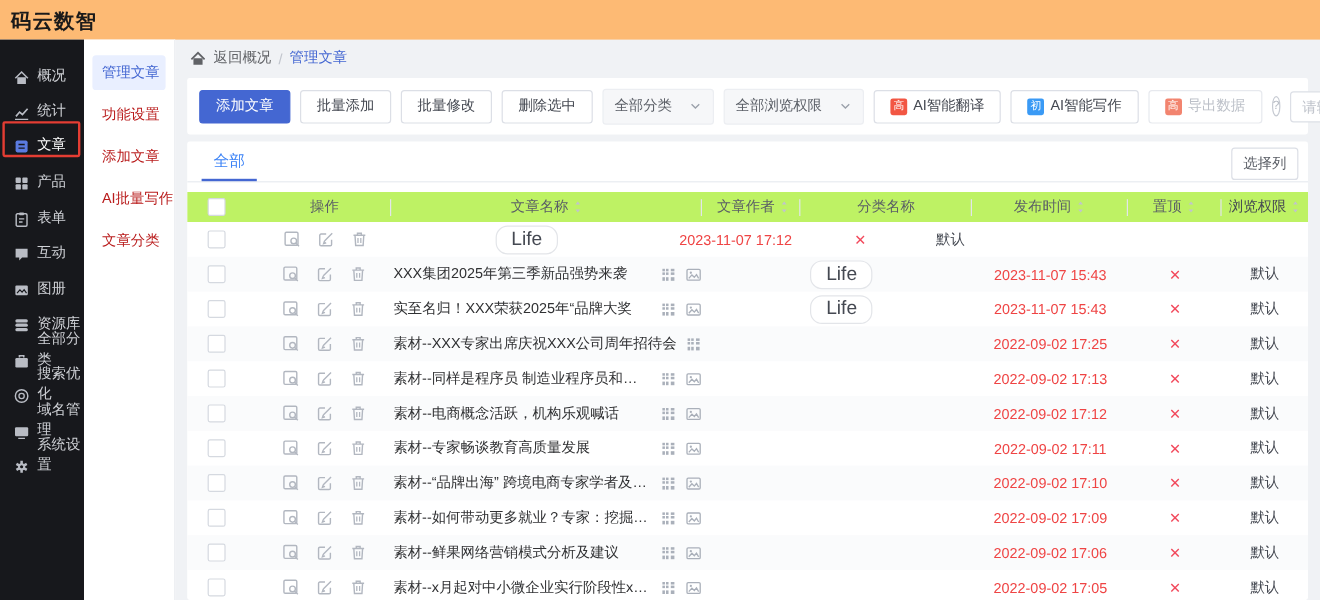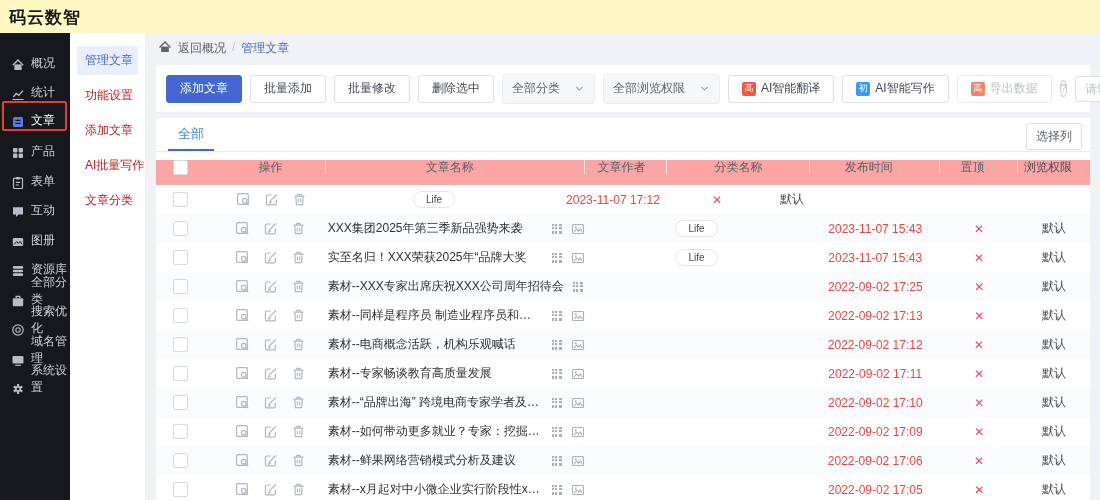--- a/index.html
+++ b/index.html
@@ -1,37 +1,37 @@
 <!DOCTYPE html>
 <html><head>
 <meta charset="utf-8">
 <style>
   html,body{margin:0;padding:0;}
   body{font-family:"Liberation Sans","DejaVu Sans",sans-serif;background:#f0f2f5;}
   .stage{position:relative;width:1100px;height:500px;overflow:hidden;background:#f0f2f5;}
 
   
-  .app-header{position:absolute;left:0;top:0;width:1100px;height:33px;background:#fef9c3;}
+  .app-header{position:absolute;left:0;top:0;width:1100px;height:33px;background:#fdba74;}
   .logo{position:absolute;left:9px;top:6px;font-size:17px;font-weight:700;color:#1a1a1a;letter-spacing:1px;}
 
   
   .sidebar{position:absolute;left:0;top:33px;width:70px;height:467px;background:#17181c;padding-top:9px;box-sizing:border-box;}
   .side-item{height:29.5px;display:flex;align-items:flex-end;gap:6px;padding-left:11px;color:#cfd1d6;font-size:12px;cursor:pointer;box-sizing:border-box;}
   .side-item .icn{width:14px;height:14px;flex:0 0 14px;color:#b9bcc4;display:inline-flex;}
   .side-item.active{color:#fff;}
   .side-item.active .icn{color:#5b7be0;}
   .side-item.hl{border:2px solid #e43d33;margin:0 3px 0 2px;padding-left:7px;border-radius:2px;}
 
   
   .submenu{position:absolute;left:70px;top:33px;width:76px;height:467px;background:#fff;padding-top:13px;box-sizing:border-box;border-right:1px solid #eef0f3;}
   .sub-item{margin:0 7px 6px;padding:6px 8px;font-size:12px;color:#b91c1c;border-radius:3px;cursor:pointer;white-space:nowrap;}
   .sub-item.active{background:#e9efff;color:#4467d2;}
 
   
-  .breadcrumb{position:absolute;left:158px;top:40px;display:flex;align-items:flex-start;gap:6px;font-size:12px;color:#606266;}
+  .breadcrumb{position:absolute;left:158px;top:40px;display:flex;align-items:center;gap:6px;font-size:12px;color:#606266;}
   .breadcrumb .icn{width:14px;height:14px;color:#606266;display:inline-flex;}
   .crumb-sep{color:#c0c4cc;}
   .crumb-current{color:#4467d2;}
 
   
   .toolbar-panel{position:absolute;left:156px;top:65px;width:934px;height:47px;background:#fff;border-radius:2px;display:flex;align-items:center;gap:8px;padding:0 10px;box-sizing:border-box;}
   .btn{height:28px;padding:0 13px;font-size:12px;border-radius:3px;border:1px solid #dcdfe6;background:#fff;color:#454952;display:inline-flex;align-items:center;gap:5px;cursor:pointer;font-family:inherit;white-space:nowrap;}
   .btn-primary{background:#4467d2;border-color:#4467d2;color:#fff;}
   .select{height:28px;padding:0 9px;font-size:12px;border-radius:3px;background:#f6f7f9;border:1px solid #eceef2;color:#5a5e66;display:inline-flex;align-items:center;gap:14px;cursor:pointer;white-space:nowrap;}
   .select .icn{width:11px;height:11px;display:inline-flex;}
@@ -44,42 +44,42 @@
   .search-box{margin-left:auto;width:138px;height:26px;border:1px solid #dcdfe6;border-radius:3px;background:#fff;display:flex;align-items:center;padding:0 7px;gap:4px;box-sizing:border-box;}
   .search-box input{border:none;outline:none;flex:1;font-size:12px;color:#303133;min-width:0;font-family:inherit;background:transparent;}
   .search-box input::placeholder{color:#bfc3cb;}
 
   
   .main-panel{position:absolute;left:156px;top:118px;width:934px;bottom:0;background:#fff;border-radius:2px;overflow:hidden;}
   .tab-bar{height:33px;border-bottom:1px solid #e8ebf0;position:relative;}
   .tab{position:absolute;left:12px;top:0;height:31px;line-height:31px;padding:0 10px;font-size:13px;color:#3b82f6;border-bottom:2px solid #4467d2;cursor:pointer;}
   .col-select-btn{position:absolute;right:8px;top:5px;padding:4px 9px;font-size:12px;color:#5a5e66;border:1px solid #dcdfe6;background:#fff;border-radius:3px;cursor:pointer;font-family:inherit;}
 
-  .thead{margin-top:8px;height:25px;background:#fca5a5;display:flex;align-items:flex-start;font-size:12px;color:#5a5e66;}
+  .thead{margin-top:8px;height:25px;background:#bef264;display:flex;align-items:center;font-size:12px;color:#5a5e66;}
   .th{display:flex;align-items:center;justify-content:center;height:14px;box-sizing:border-box;}
   .th.divider{border-right:1px solid #e2e5ea;}
   .sort{width:9px;height:13px;display:inline-flex;margin-left:3px;}
 
   .trow{height:29px;display:flex;align-items:center;font-size:12px;color:#303133;}
   .trow:nth-child(even){background:#fafbfc;}
   .cell{box-sizing:border-box;display:flex;align-items:center;}
   .c-check{width:60px;padding-left:17px;}
   .c-ops{width:110px;justify-content:center;gap:13px;}
   .c-name{width:263px;padding:0 4px 0 2px;gap:7px;}
   .c-author{width:79px;justify-content:center;}
   .c-cat{width:143px;padding-left:8px;}
   .c-time{width:130px;justify-content:center;color:#ef4444;}
   .c-top{width:78px;justify-content:center;}
   .c-perm{width:72px;justify-content:center;color:#454952;}
 
   .checkbox{width:13px;height:13px;border:1px solid #d5d9e0;border-radius:2px;background:#fff;cursor:pointer;}
   .op-icn{width:15px;height:15px;color:#b2b7c0;display:inline-flex;cursor:pointer;}
   .title-text{flex:1;white-space:nowrap;overflow:hidden;text-overflow:ellipsis;}
   .meta-icn{width:14px;height:14px;color:#aab0ba;display:inline-flex;flex:0 0 14px;}
-  .pill{border:1px solid #e3e5e9;border-radius:10px;padding:2px 12px;font-size:10px;color:#454952;background:#fff;}
+  .pill{border:1px solid #e3e5e9;border-radius:10px;padding:2px 12px;font-size:16px;color:#454952;background:#fff;}
   .xmark{color:#f2495c;font-size:12px;}
   .icn svg{width:100%;height:100%;display:block;}
 </style>
 </head>
 <body>
 
 <div class="stage">
 
   <div class="app-header">
     <div class="logo">码云数智</div>

